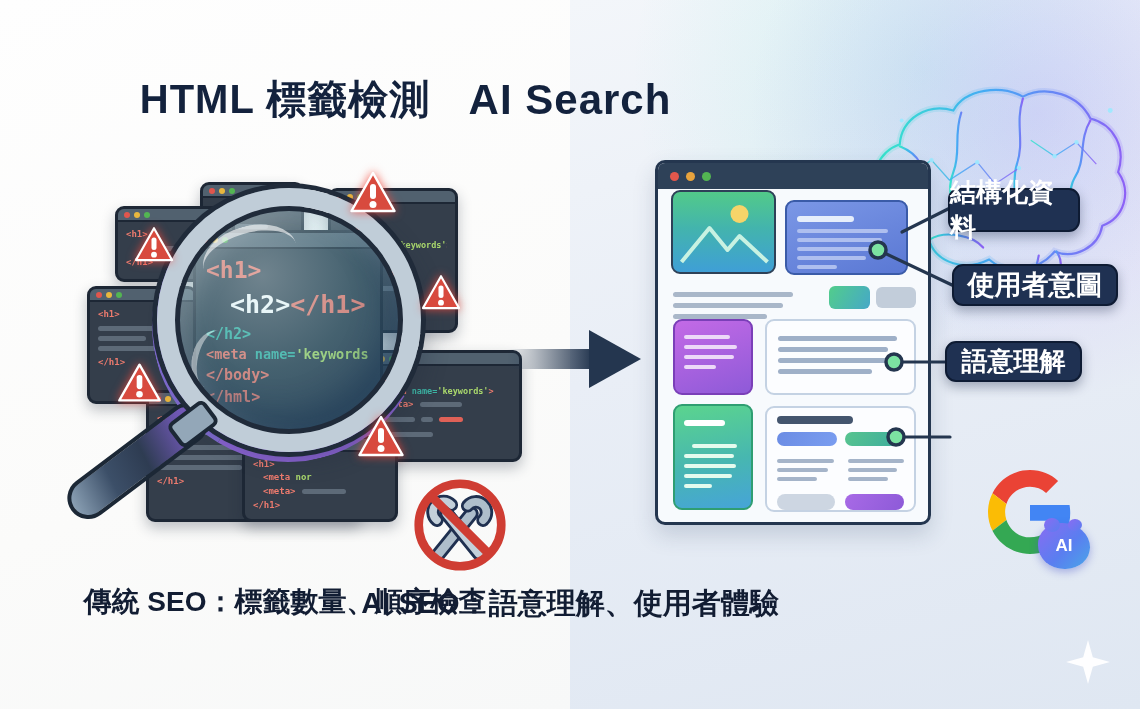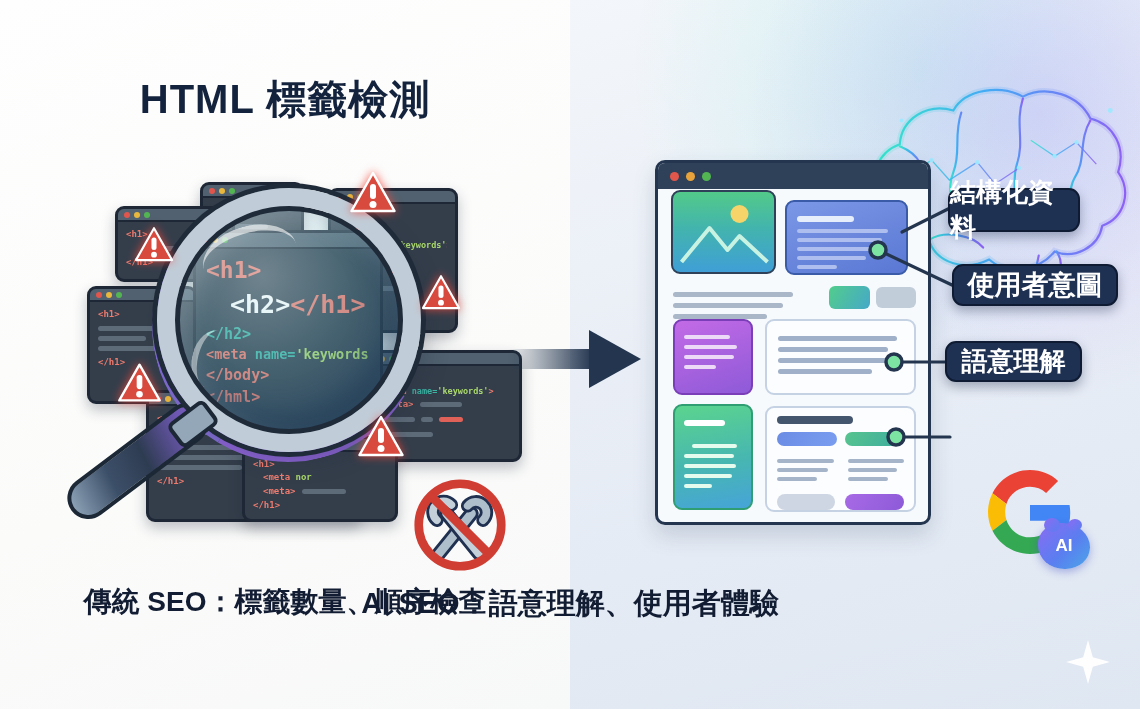--- a/index.html
+++ b/index.html
@@ -386,20 +386,21 @@
         <circle cx="158" cy="88" r="2.2"></circle>
       <circle cx="194" cy="76" r="2.2"></circle>
         <circle cx="216" cy="62" r="2.2"></circle>
         <circle cx="118" cy="118" r="2.2"></circle>
       <circle cx="168" cy="118" r="2.2"></circle>
         <circle cx="250" cy="30" r="2.5"></circle>
         <circle cx="40" cy="40" r="2"></circle>
     </g>
   </svg>
 
+  <div class="title title-right">AI Search</div>
 
   <div class="browser">
     <div class="browser-bar">
       <span class="bdot" style="background:#e2574c"></span>
       <span class="bdot" style="background:#e8a33d"></span>
       <span class="bdot" style="background:#53b552"></span>
     </div>
 
     <div class="card img-card">
       <svg width="100%" height="100%" viewBox="0 0 100 80">

